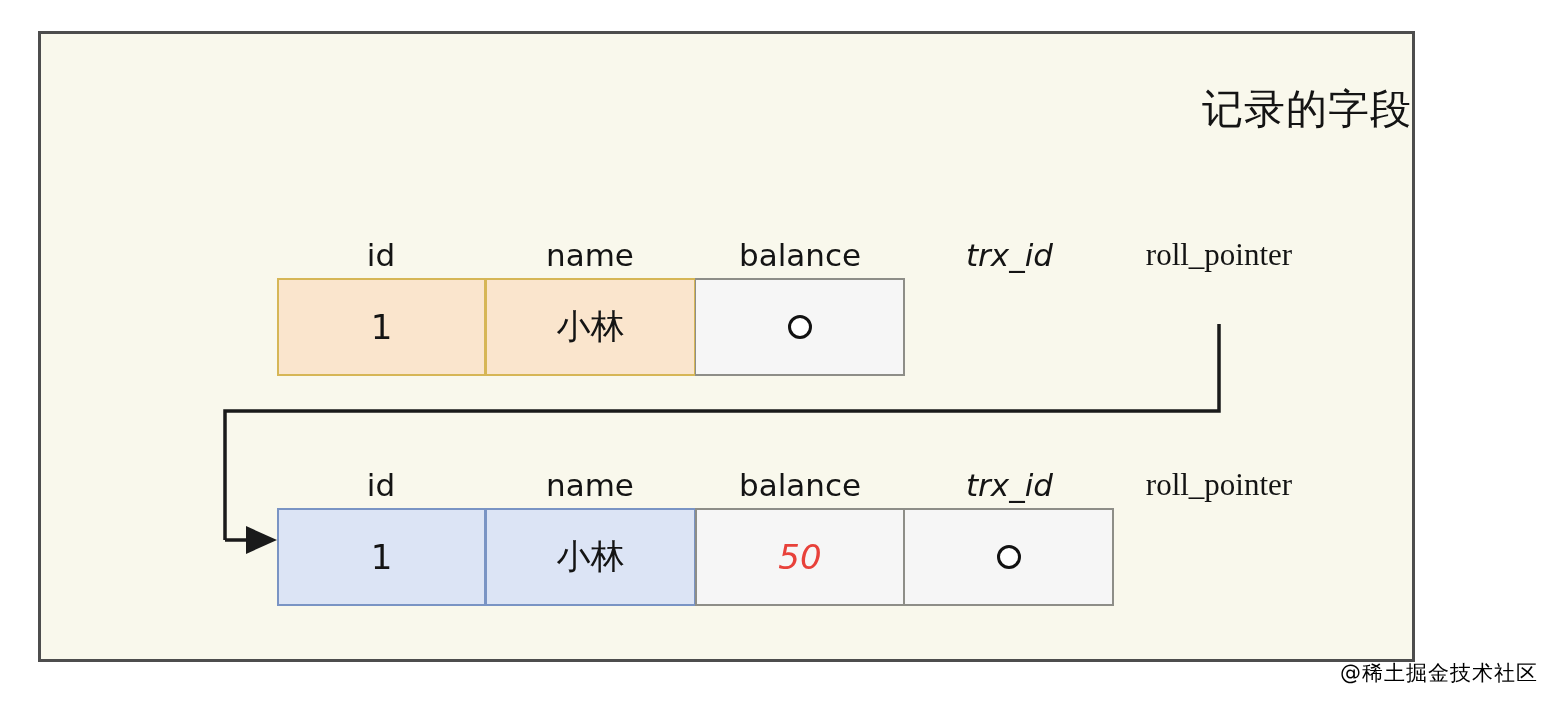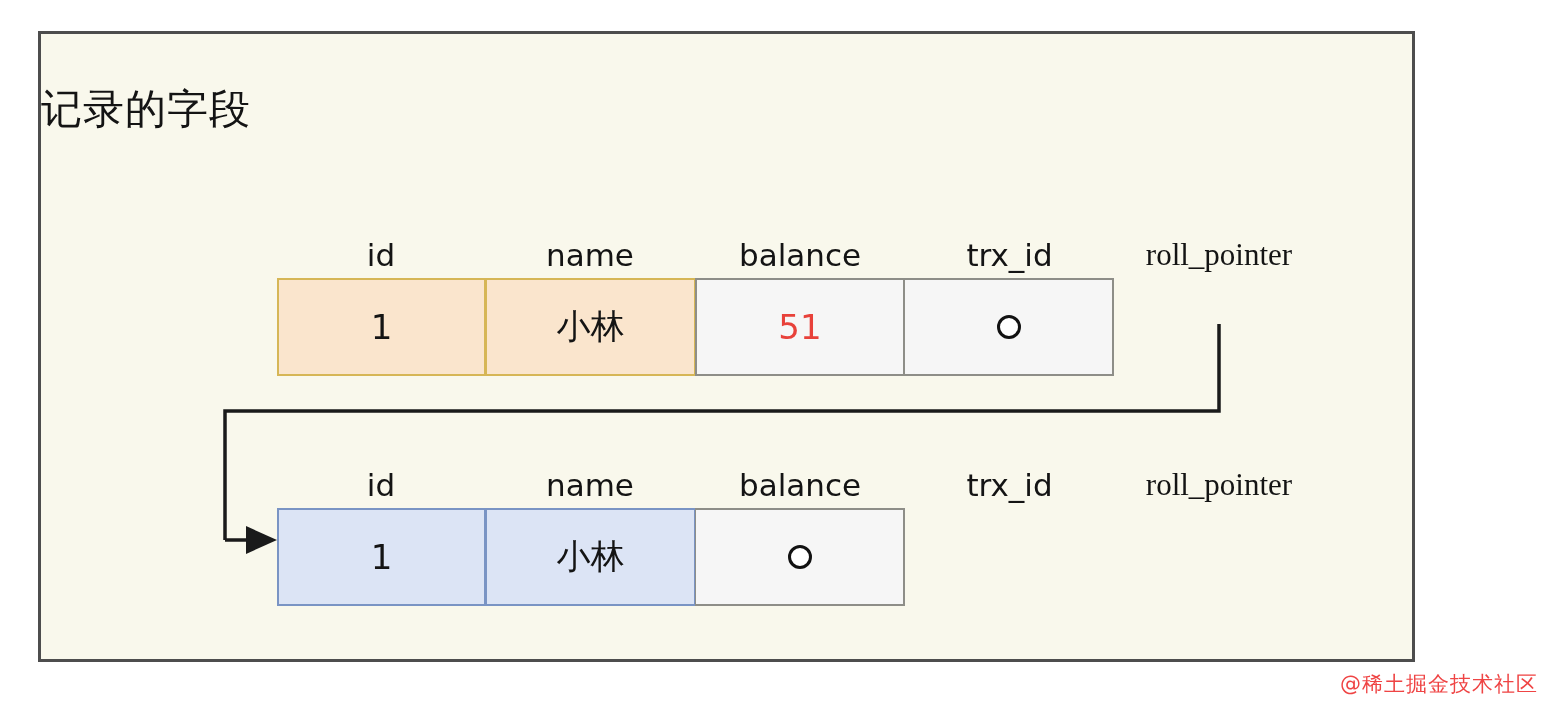--- a/index.html
+++ b/index.html
@@ -32,21 +32,21 @@
     background: #f9f8ec;
     border: 3px solid #4d4d4d;
     box-sizing: border-box;
   }
 
   .panel-title {
     position: absolute;
     left: 0;
     top: 48px;
     width: 100%;
-    text-align: left;
+    text-align: right;
     font-size: 41px;
     color: #141414;
     letter-spacing: 1px;
     font-family: "DejaVu Sans", "Liberation Sans", sans-serif;
   }
 
   
   .record {
     position: absolute;
     left: 236px;      
@@ -82,21 +82,21 @@
     font-size: 34px;
     color: #141414;
     box-sizing: border-box;
     font-family: "DejaVu Sans", "Liberation Sans", sans-serif;
   }
 
   
   .col-id      { width: 208px; }
   .col-name    { width: 210px; }
   .col-balance { width: 210px; text-align: center; }
-  .col-trx     { width: 209px; }
+  .col-trx     { width: 209px; font-style: italic; }
   .col-roll    { width: 210px; font-family: Liberation Serif, serif; }
 
   
   .theme-orange {
     background: #fae5cd;
     border: 2px solid #d6b656;
     border-right-width: 1px;
   }
   .theme-orange.last-of-group { border-right-width: 2px; }
 
@@ -133,23 +133,23 @@
     left: 0; top: 0;
     width: 1377px;
     height: 631px;
     pointer-events: none;
   }
 
   
   .watermark {
     position: absolute;
     right: 18px;
-    bottom: 4px;
+    bottom: 15px;
     font-size: 21px;
-    color: #ef4444;
+    color: #000000;
     font-family: "DejaVu Sans", "Liberation Sans", sans-serif;
     letter-spacing: 1px;
   }
 </style>
 </head>
 <body>
 
 <div id="canvas">
 
   <div class="panel">
@@ -162,42 +162,42 @@
         <div class="hdr-cell col-id">id</div>
         <div class="hdr-cell col-name">name</div>
         <div class="hdr-cell col-balance">balance</div>
         <div class="hdr-cell col-trx">trx_id</div>
         <div class="hdr-cell col-roll">roll_pointer</div>
       </div>
 
       <div class="data-row">
         <div class="data-cell col-id theme-orange">1</div>
         <div class="data-cell col-name theme-orange">小林</div>
-        <div class="data-cell col-trx theme-sys sys-first">
-          <span class="trx-value">51</span>
-        </div>
         <div class="data-cell col-roll theme-sys sys-last">
           <span class="pointer-dot"></span>
         </div>
       </div>
     </div>
 
     <div class="record record-2">
 
       <div class="hdr-row">
         <div class="hdr-cell col-id">id</div>
         <div class="hdr-cell col-name">name</div>
         <div class="hdr-cell col-balance">balance</div>
         <div class="hdr-cell col-trx">trx_id</div>
         <div class="hdr-cell col-roll">roll_pointer</div>
       </div>
 
       <div class="data-row">
         <div class="data-cell col-id theme-blue">1</div>
         <div class="data-cell col-name theme-blue">小林</div>
+        <div class="data-cell col-trx theme-sys sys-first">
+          <span class="trx-value">50</span>
+        </div>
         <div class="data-cell col-roll theme-sys sys-last">
           <span class="pointer-dot"></span>
         </div>
       </div>
     </div>
 
     <svg class="connector-svg" viewBox="0 0 1377 631">
       <defs>
         <marker id="arrowhead" markerWidth="9" markerHeight="9" refX="7.5" refY="4" orient="auto">
           <path d="M0,0 L9,4 L0,8 Z" fill="#1a1a1a"></path>

